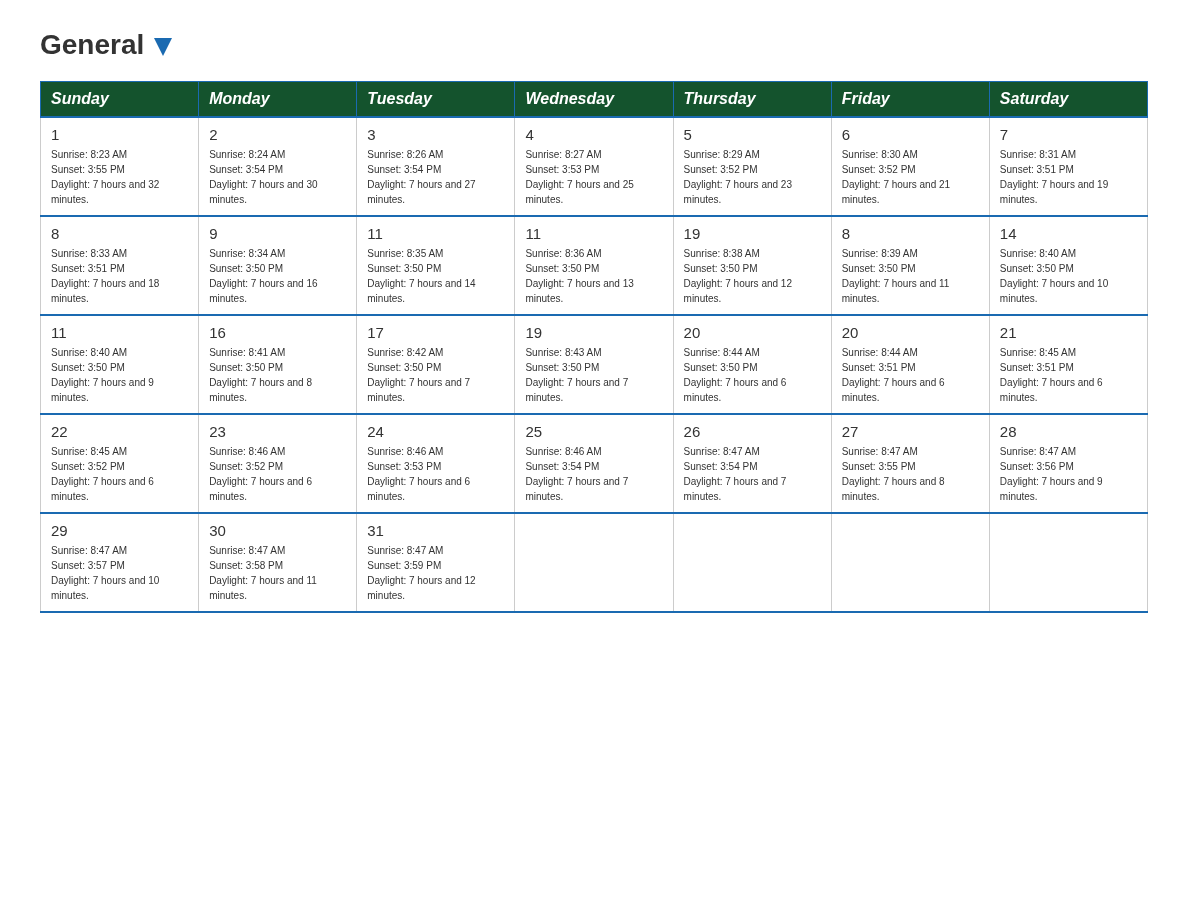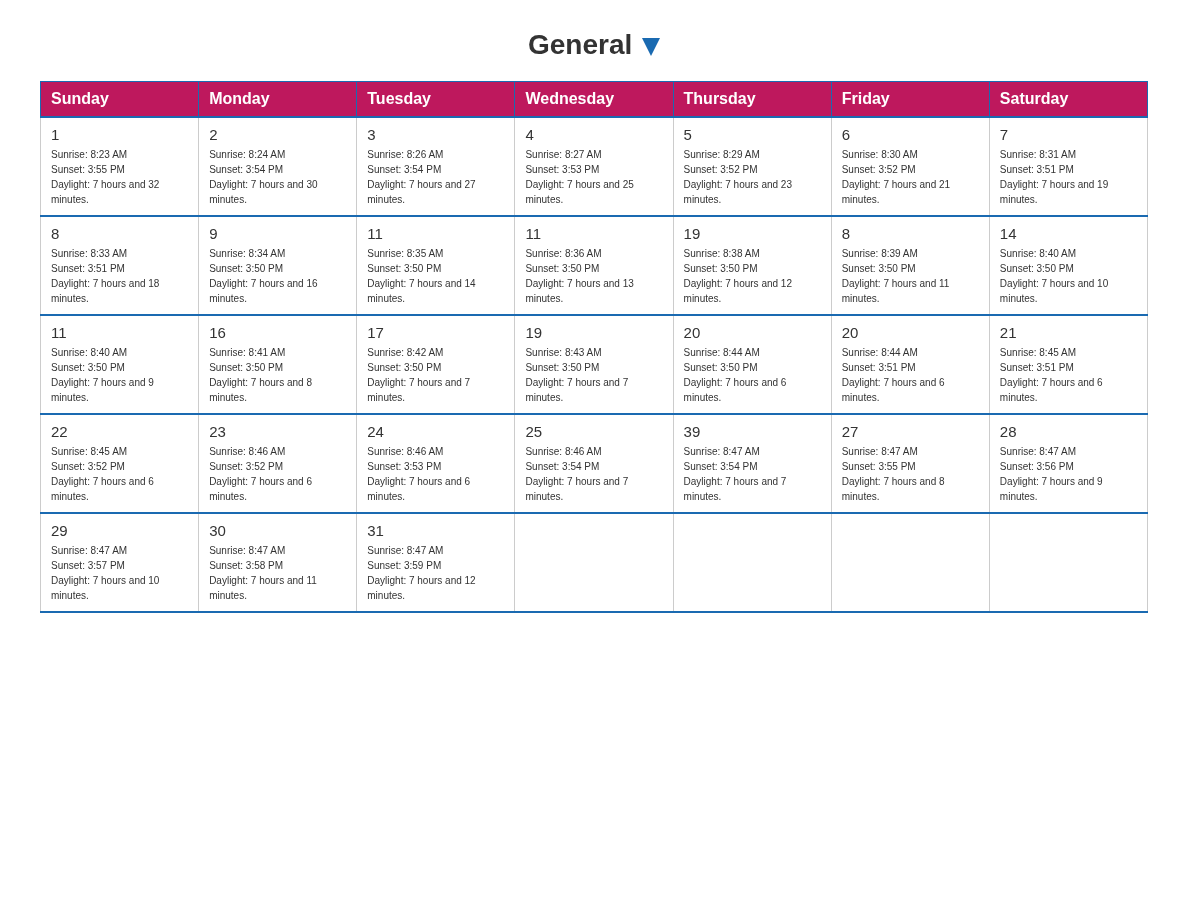--- a/index.html
+++ b/index.html
@@ -5,21 +5,21 @@
     * { box-sizing: border-box; margin: 0; padding: 0; }
     body {
       font-family: Arial, sans-serif;
       background: #fff;
       padding: 30px 40px;
       width: 1188px;
       min-height: 918px;
     }
     .header {
       display: flex;
-      justify-content: center;
+      justify-content: flex-start;
       align-items: flex-start;
       margin-bottom: 20px;
     }
     .logo {
       display: flex;
       flex-direction: column;
       align-items: flex-start;
     }
     .logo-text {
       font-size: 28px;
@@ -44,27 +44,28 @@
     .location {
       font-size: 20px;
       color: #333;
       margin-top: 4px;
     }
     .calendar {
       width: 100%;
       border-collapse: collapse;
     }
     .calendar th {
-      background: #be185d;
+      background: #14532d;
       color: #fff;
       font-size: 16px;
       font-weight: bold;
       padding: 8px 10px;
       text-align: left;
       border: 1px solid #1a6ab1;
+      font-style: italic;
     }
     .calendar td {
       vertical-align: top;
       padding: 8px 10px;
       border: 1px solid #ccc;
       width: 14.28%;
       min-height: 110px;
       font-size: 13px;
       color: #333;
     }
@@ -324,21 +325,21 @@
         </td>
         <td>
           <span class="day-num">25</span>
         <div class="day-info">
           Sunrise: 8:46 AM<br>
           Sunset: 3:54 PM<br>
           Daylight: 7 hours and 7 minutes.
         </div>
         </td>
         <td>
-          <span class="day-num">39</span>
+          <span class="day-num">26</span>
         <div class="day-info">
           Sunrise: 8:47 AM<br>
           Sunset: 3:54 PM<br>
           Daylight: 7 hours and 7 minutes.
         </div>
         </td>
         <td>
           <span class="day-num">27</span>
         <div class="day-info">
           Sunrise: 8:47 AM<br>

